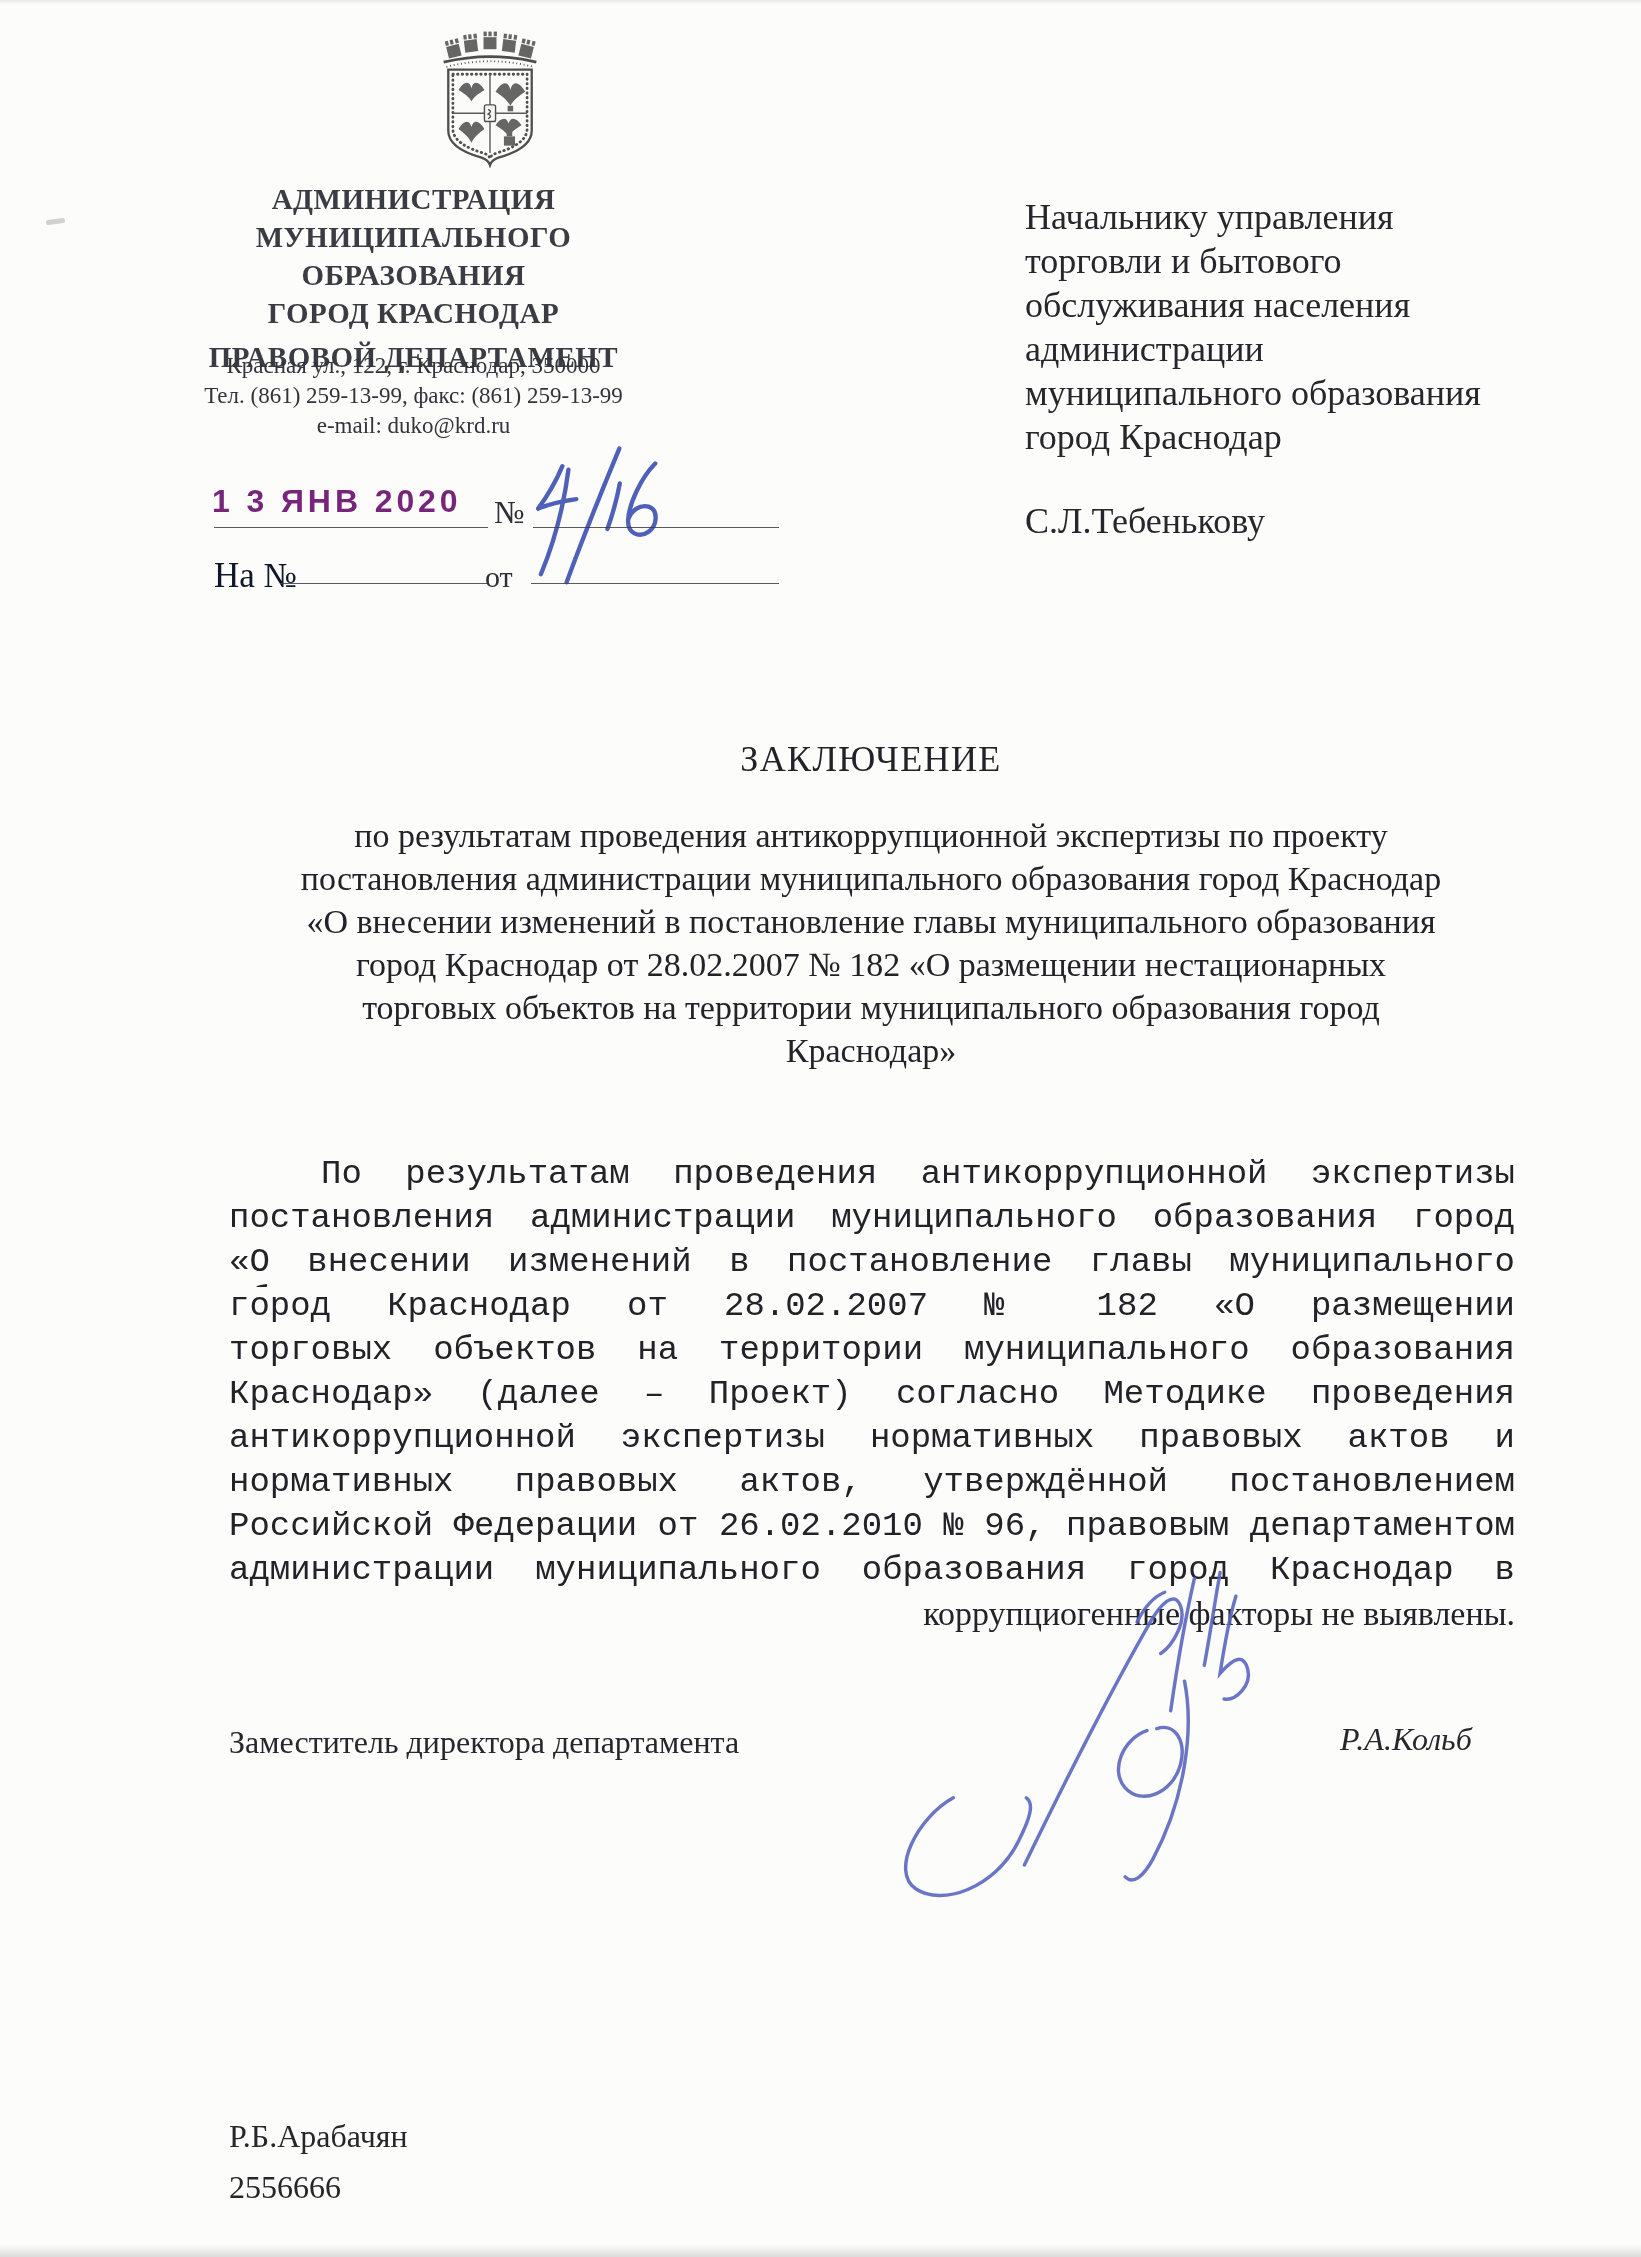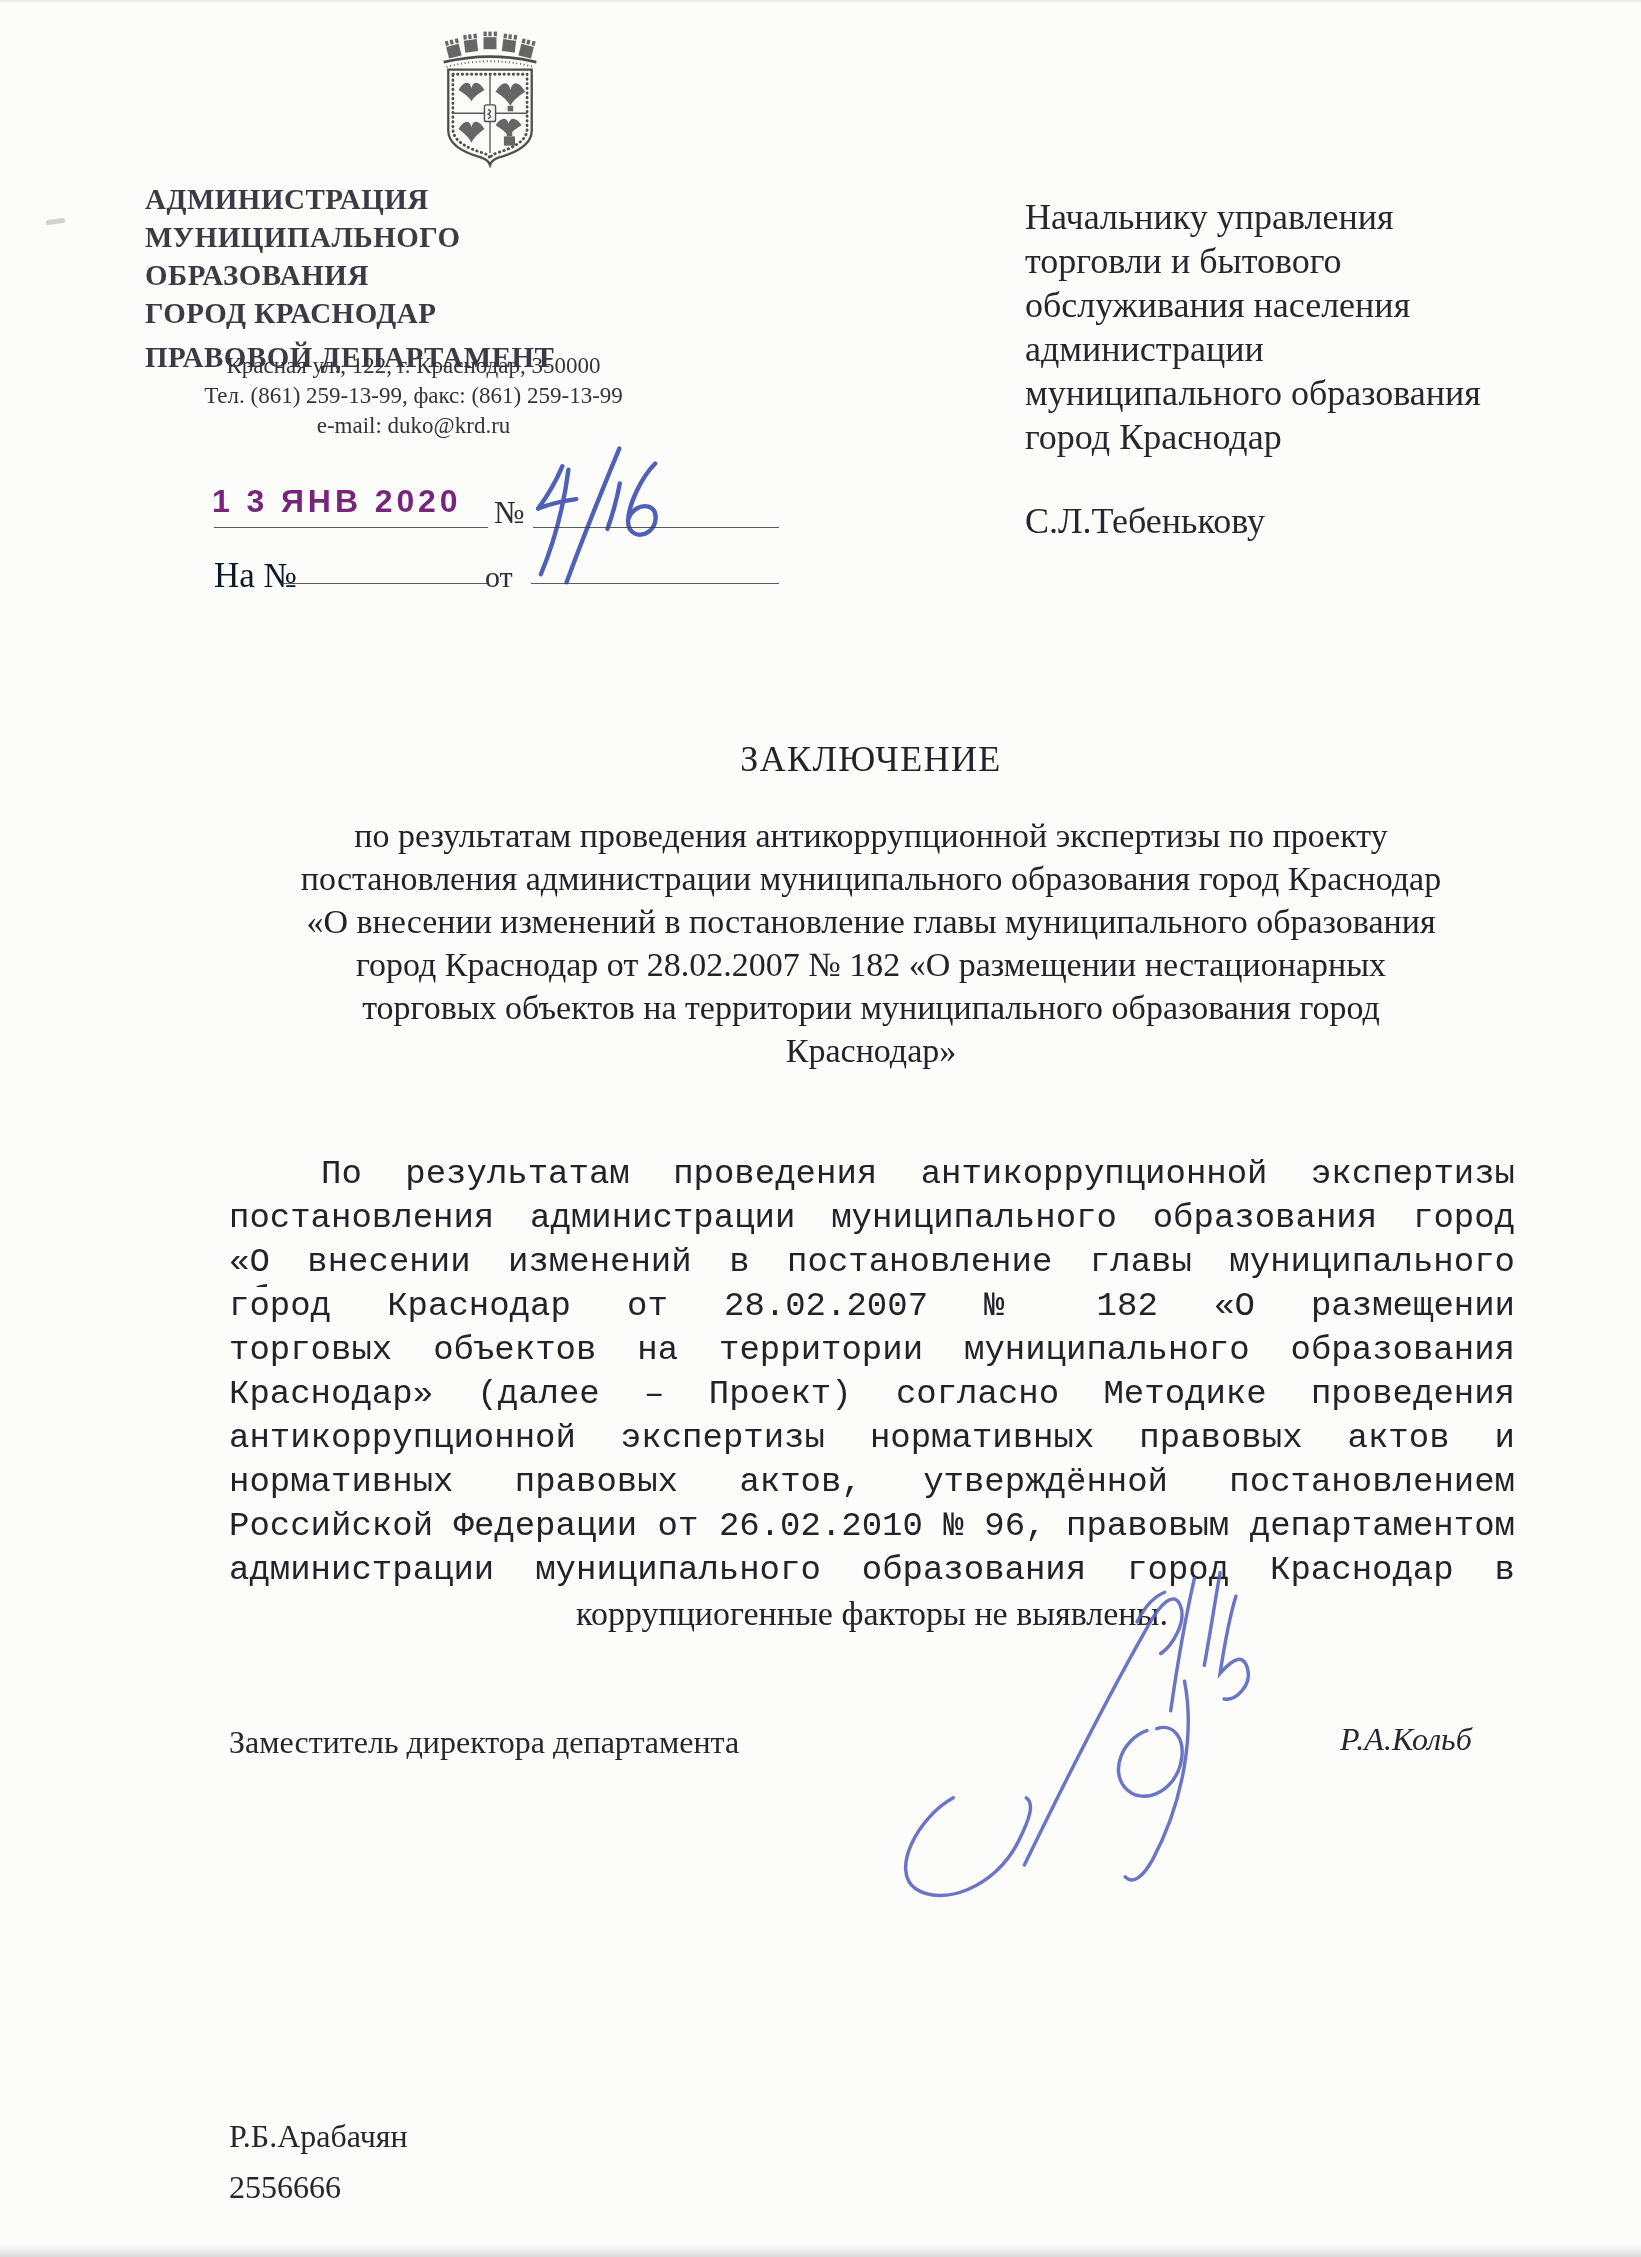--- a/index.html
+++ b/index.html
@@ -12,21 +12,21 @@
     overflow:hidden;
   }
   .page{
     position:absolute;inset:0;
     background:#fcfcfa;
   }
   
   .emblem{position:absolute;left:439px;top:25px;width:102px;height:143px;}
   .org-block{
     position:absolute;left:145px;top:180px;width:537px;
-    text-align:left;font-weight:bold;font-size:29px;line-height:38px;
+    text-align:center;font-weight:bold;font-size:29px;line-height:38px;
     color:#3b3b43;letter-spacing:0.5px;
   }
   .dept-line{margin-top:6px;}
   .addr-block{
     position:absolute;left:145px;top:351px;width:537px;
     text-align:center;font-size:23px;line-height:30px;color:#33333b;
   }
   
   .stamp{
     position:absolute;left:212px;top:483px;
@@ -57,21 +57,21 @@
   .subject{
     position:absolute;left:229px;top:814px;width:1284px;
     text-align:center;font-size:34px;line-height:43px;color:#222228;
   }
   .body-par{
     position:absolute;left:229px;top:1155px;width:1286px;
     font-size:34px;color:#222228;
   }
   .jl{height:44px;overflow:hidden;text-align:justify;font-family:Liberation Mono, monospace;}
   .jl::after{content:"";display:inline-block;width:100%;}
-  .jl-last{height:44px;overflow:hidden;text-align:center;}
+  .jl-last{height:44px;overflow:hidden;text-align:right;}
   .indent{padding-left:92px;}
   
   .sig-position{position:absolute;left:229px;top:1724px;font-size:32px;color:#26262c;}
   .sig-name{position:absolute;left:1340px;top:1721px;font-size:32px;color:#26262c;font-style:italic;}
   .sig-scribble{position:absolute;left:888px;top:1562px;width:425px;height:357px;}
   
   .footer{
     position:absolute;left:229px;top:2111px;
     font-size:32px;line-height:51px;color:#26262c;
   }

